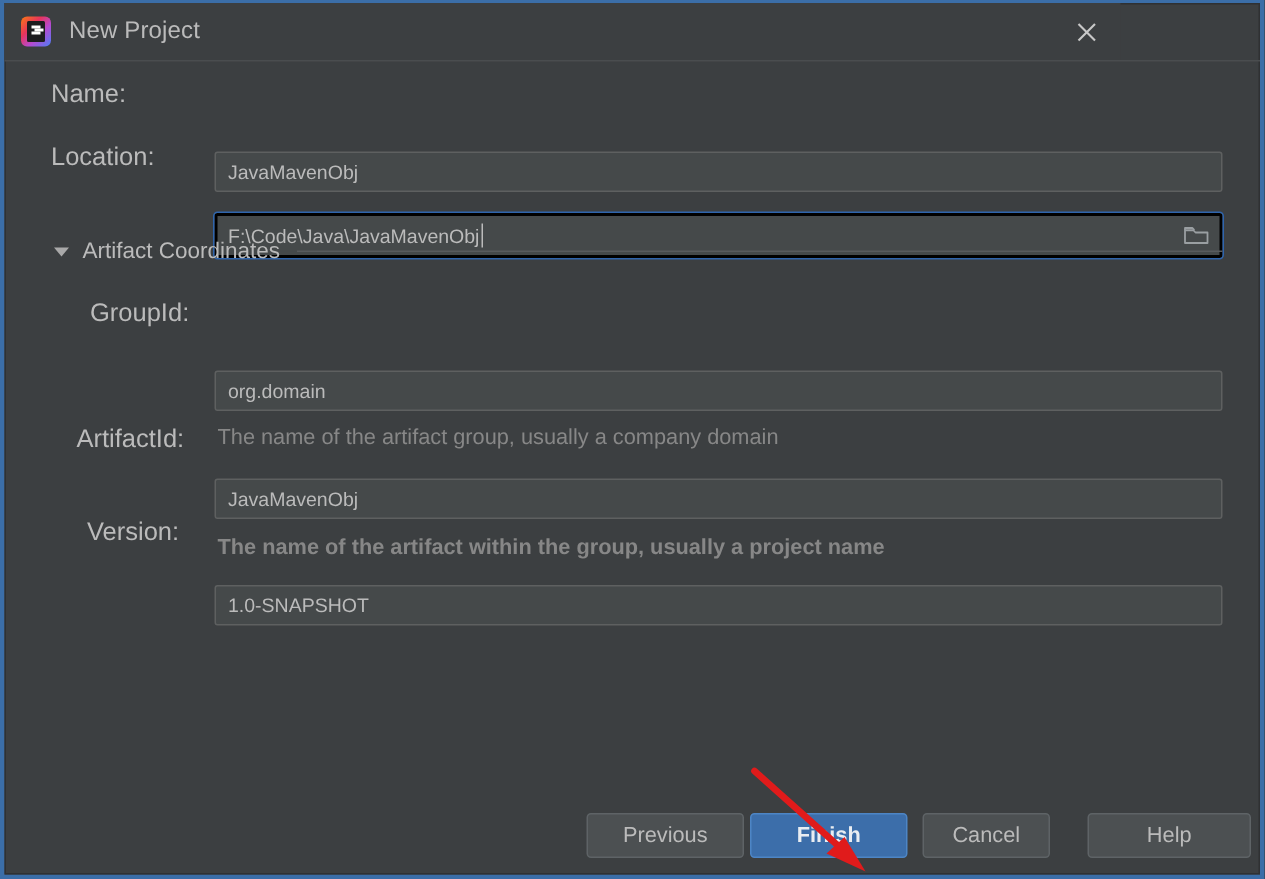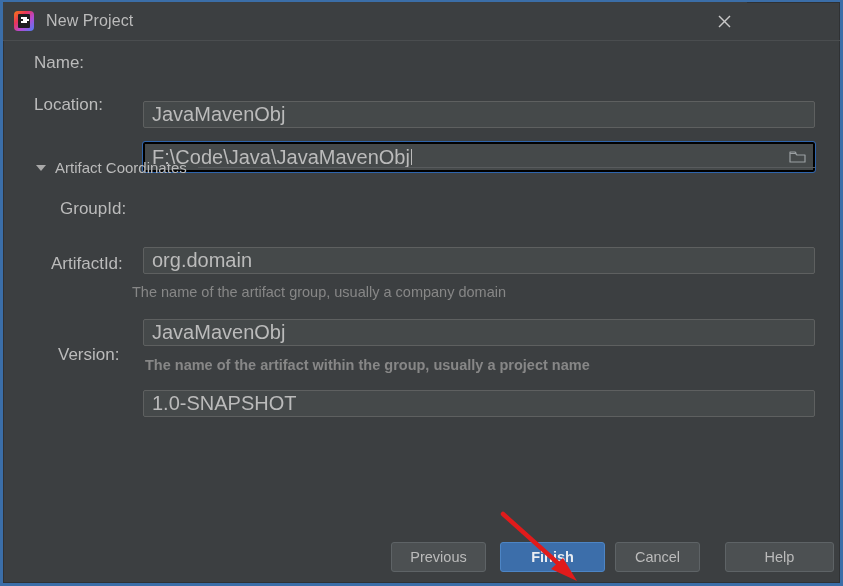--- a/index.html
+++ b/index.html
@@ -99,21 +99,21 @@
     color: #bbbbbb;
     font-size: 17px;
     white-space: nowrap;
   }
   .text-input {
     position: absolute;
     background: #45494a;
     border: 1px solid #5e6060;
     border-radius: 2px;
     color: #bbbbbb;
-    font-size: 20px;
+    font-size: 13px;
     display: flex;
     align-items: center;
     padding-left: 8px;
     white-space: nowrap;
     overflow: hidden;
   }
   .text-input.focused {
     background: #45494a;
     border: 2px solid #000000;
     outline: 1px solid #2f65ad;
@@ -168,23 +168,23 @@
   #artifact-coordinates-rule {
     flex: 1 1 auto;
     height: 1px;
     background: #585b5d;
     margin-left: 11px;
   }
 
   
   #groupid-label { left: 57px; top: 158px; }
   #groupid-input { left: 140px; top: 206px; width: 672px; height: 27px; }
-  #groupid-hint { position: absolute; left: 129px; top: 243px; }
-
-  #artifactid-label { left: 48px; top: 213px; }
+  #groupid-hint { position: absolute; left: 142px; top: 243px; }
+
+  #artifactid-label { left: 48px; top: 242px; }
   #artifactid-input { left: 140px; top: 278px; width: 672px; height: 27px; }
   #artifactid-hint { position: absolute; left: 142px; top: 316px; font-weight: bold; }
 
   #version-label { left: 55px; top: 304px; }
   #version-input { left: 140px; top: 349px; width: 672px; height: 27px; }
 
   .hint-text {
     color: #878787;
     font-size: 14.5px;
     white-space: nowrap;
@@ -209,21 +209,21 @@
     background: #4c5052;
     border: 1px solid #5e6366;
     white-space: nowrap;
   }
   .dialog-button.primary {
     background: #3c6eaa;
     border: 1px solid #4d85c5;
     color: #e9edf2;
     font-weight: bold;
   }
-  #previous-button { left: 388px; width: 95px; }
+  #previous-button { left: 388px; width: 105px; }
   #finish-button   { left: 497px; width: 105px; }
   #cancel-button   { left: 612px; width: 85px; }
   #help-button     { left: 722px; width: 109px; }
 
   
   #annotation-arrow {
     position: absolute;
     left: 490px; top: 462px;
     width: 100px; height: 90px;
     pointer-events: none;

